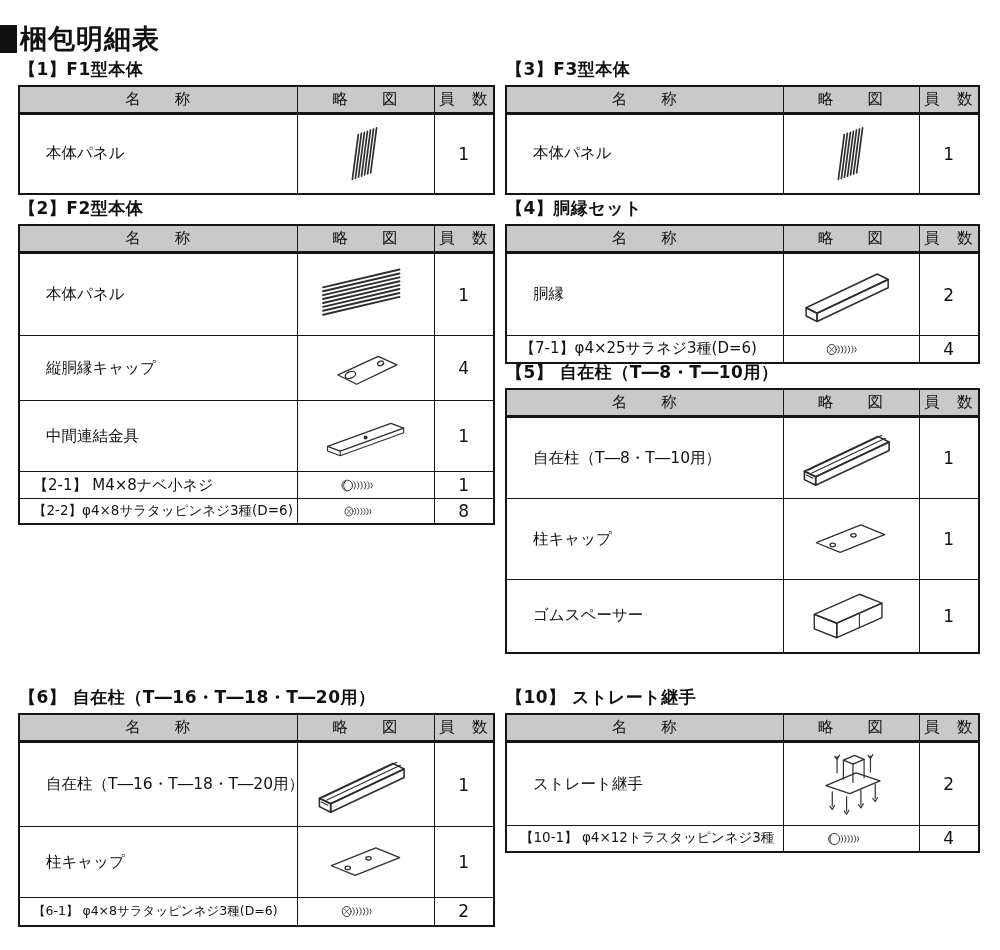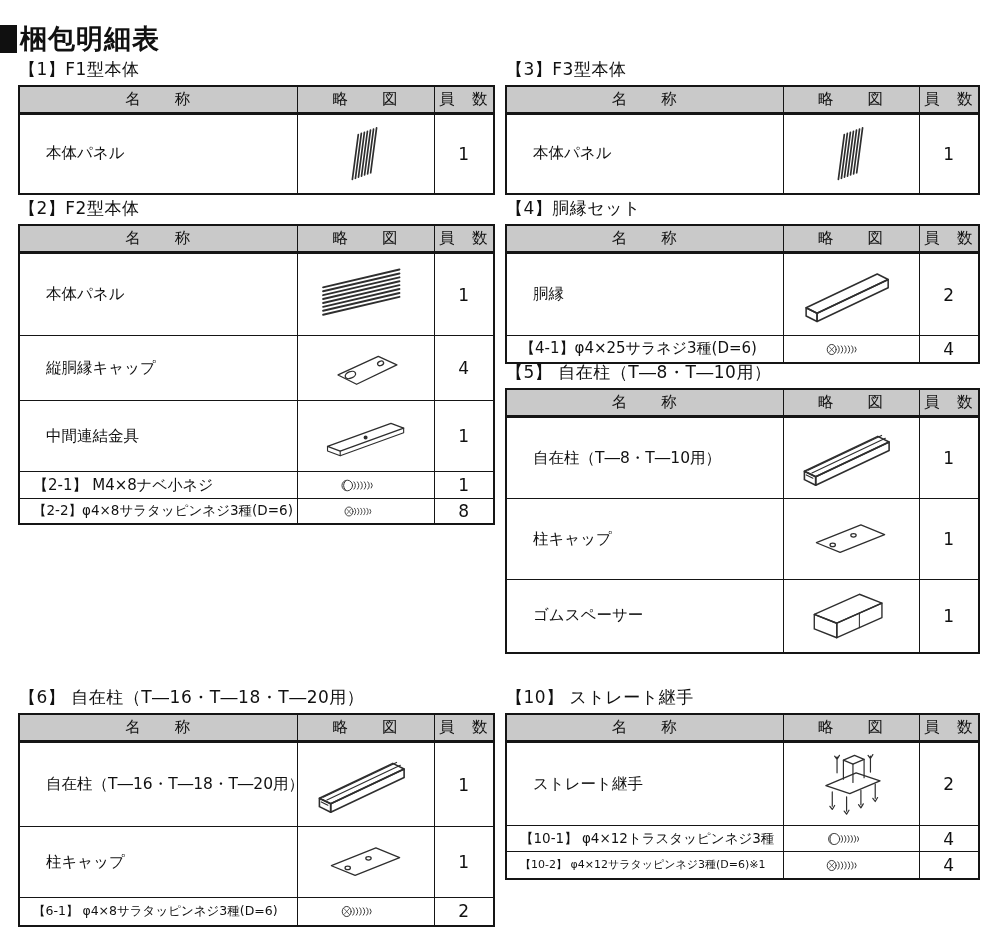--- a/index.html
+++ b/index.html
@@ -7,21 +7,21 @@
     width:1000px;height:950px;position:relative;background:#ffffff;
     font-family:"DejaVu Sans","Liberation Sans",sans-serif;color:#111;
     overflow:hidden;
   }
   .page-title{
     position:absolute;left:0;top:21px;display:flex;align-items:center;
     font-size:27px;font-weight:bold;letter-spacing:1px;
   }
   .title-square{width:22px;height:28px;background:#101010;display:inline-block;margin-left:-5px;margin-right:3px;}
   .tbl-wrap{position:absolute;}
-  .tbl-title{font-size:17px;font-weight:normal;margin:0 0 4px 1px;letter-spacing:0.5px;white-space:nowrap;}
+  .tbl-title{font-size:17px;font-weight:bold;margin:0 0 4px 1px;letter-spacing:0.5px;white-space:nowrap;}
   table{border-collapse:collapse;table-layout:fixed;background:#fff;border:2.4px solid #151515;}
   th{
     background:#c9c9c9;border:1.6px solid #151515;border-bottom:3px solid #151515;
     font-weight:normal;font-size:15.5px;height:25px;padding:0;letter-spacing:1px;white-space:nowrap;
   }
   td{border:1.6px solid #151515;padding:0;overflow:hidden;}
   .name-cell{padding-left:26px;text-align:left;font-size:15.5px;white-space:nowrap;}
   .screw-row .name-cell{padding-left:13px;}
   .qty-cell{text-align:center;font-size:17px;}
   .sketch-cell{text-align:center;vertical-align:middle;}
@@ -253,21 +253,21 @@
           <tr class="" style="height:83px">
       <td class="name-cell" style="font-size:15.5px">胴縁</td>
       <td class="sketch-cell"><svg class="sk" viewBox="0 0 118 68" style="height:62px">
                 <path d="M10 48 L88 11 L100 17 L22 54 Z"></path>
          <path d="M22 54 L100 17 L100 26 L22 63 Z"></path>
          <path d="M10 48 L22 54 L22 63 L10 57 Z"></path>
               </svg></td>
       <td class="qty-cell">2</td>
     </tr>
           <tr class="screw-row" style="height:27px">
-      <td class="name-cell" style="font-size:15px">【4-1】φ4×25サラネジ3種(D=6)</td>
+      <td class="name-cell" style="font-size:15px">【7-1】φ4×25サラネジ3種(D=6)</td>
       <td class="sketch-cell"><svg class="sk" viewBox="0 0 92 34" style="height:19px">
                 <ellipse cx="12" cy="17" rx="8" ry="9"></ellipse>
          <path d="M7.5 12 L16.5 22 M16.5 12 L7.5 22" stroke-width="1.3"></path>
                 <path d="M23 10.5 q5.5 6.5 0 13"></path>
                 <path d="M29.2 10.5 q5.5 6.5 0 13"></path>
                 <path d="M35.4 10.5 q5.5 6.5 0 13"></path>
                 <path d="M41.6 10.5 q5.5 6.5 0 13"></path>
                 <path d="M47.8 10.5 q5.5 6.5 0 13"></path>
                 <path d="M54 12.5 q4 4.5 0 9"></path>
               </svg></td>
@@ -364,30 +364,16 @@
                 <path d="M8.5 9 a11.5 11.5 0 0 0 0 16"></path>
                 <path d="M27 10.5 q5.5 6.5 0 13"></path>
                 <path d="M33.2 10.5 q5.5 6.5 0 13"></path>
                 <path d="M39.4 10.5 q5.5 6.5 0 13"></path>
                 <path d="M45.6 10.5 q5.5 6.5 0 13"></path>
                 <path d="M51.8 10.5 q5.5 6.5 0 13"></path>
                 <path d="M58 12.5 q4 4.5 0 9"></path>
               </svg></td>
       <td class="qty-cell">4</td>
     </tr>
-          <tr class="screw-row" style="height:27px">
-      <td class="name-cell" style="font-size:11px">【10-2】 φ4×12サラタッピンネジ3種(D=6)※1</td>
-      <td class="sketch-cell"><svg class="sk" viewBox="0 0 92 34" style="height:19px">
-                <ellipse cx="12" cy="17" rx="8" ry="9"></ellipse>
-         <path d="M7.5 12 L16.5 22 M16.5 12 L7.5 22" stroke-width="1.3"></path>
-                <path d="M23 10.5 q5.5 6.5 0 13"></path>
-                <path d="M29.2 10.5 q5.5 6.5 0 13"></path>
-                <path d="M35.4 10.5 q5.5 6.5 0 13"></path>
-                <path d="M41.6 10.5 q5.5 6.5 0 13"></path>
-                <path d="M47.8 10.5 q5.5 6.5 0 13"></path>
-                <path d="M54 12.5 q4 4.5 0 9"></path>
-              </svg></td>
-      <td class="qty-cell">4</td>
-    </tr>
         </tbody>
       </table>
     </div>
   </div>
 
 </body></html>

